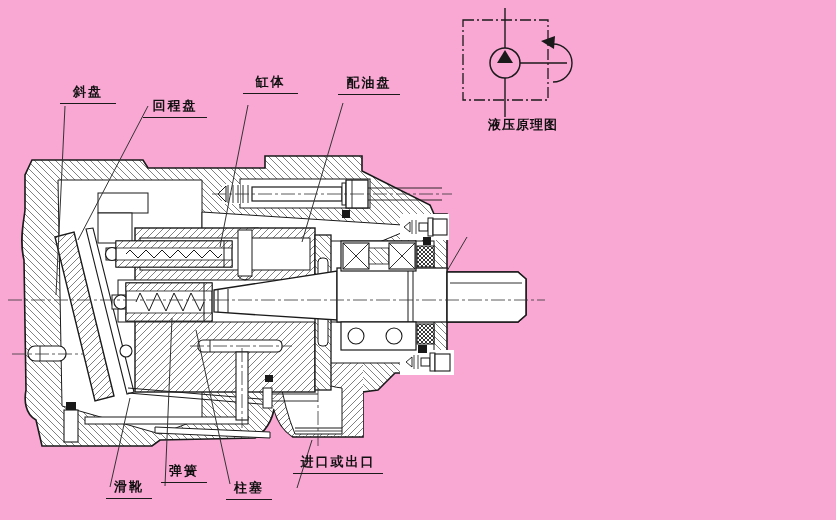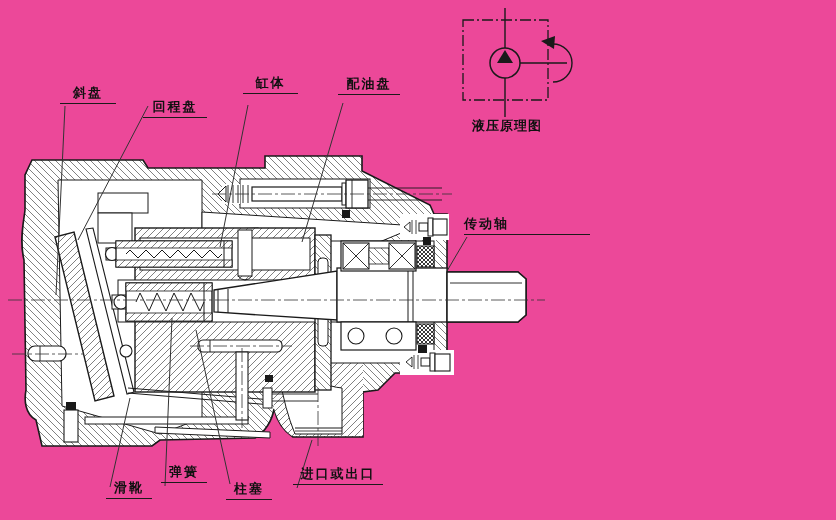--- a/index.html
+++ b/index.html
@@ -1,17 +1,17 @@
 <!DOCTYPE html>
 <html><head>
 <meta charset="utf-8">
 <style>
   html,body{margin:0;padding:0;background:#fff;}
-  #stage{position:relative;width:836px;height:520px;background:#ec4899;overflow:hidden;
-         font-family:Liberation Serif, serif;}
+  #stage{position:relative;width:836px;height:520px;background:#f9a8d4;overflow:hidden;
+         font-family:Liberation Mono, monospace;}
   #stage svg{position:absolute;left:0;top:0;}
   .callout{position:absolute;color:#111;font-size:13px;font-weight:600;letter-spacing:2px;
            line-height:1.1;text-align:center;padding-bottom:3px;
            border-bottom:1.6px solid #1a1a1a;white-space:nowrap;}
   .callout.noline{border-bottom:none;letter-spacing:1px;}
   .callout.leftalign{text-align:left;}
 </style>
 </head>
 <body>
 
@@ -219,20 +219,19 @@
     <line x1="165" y1="486" x2="172" y2="318"></line>
     <line x1="230" y1="484" x2="196" y2="330"></line>
     <path d="M297,488 L312,440"></path>
   </g>
 </svg>
 
 <div class="callout" style="left:60px;top:86px;width:56px">斜盘</div>
 <div class="callout" style="left:143px;top:100px;width:64px">回程盘</div>
 <div class="callout" style="left:243px;top:76px;width:55px">缸体</div>
 <div class="callout" style="left:338px;top:77px;width:62px">配油盘</div>
-<div class="callout leftalign" style="left:464px;top:217px;width:126px">传动轴</div>
 <div class="callout" style="left:106px;top:481px;width:46px">滑靴</div>
 <div class="callout" style="left:161px;top:465px;width:46px">弹簧</div>
 <div class="callout" style="left:226px;top:482px;width:46px">柱塞</div>
-<div class="callout" style="left:293px;top:467px;width:90px">进口或出口</div>
-<div class="callout noline" style="left:472px;top:119px">液压原理图</div>
+<div class="callout" style="left:293px;top:456px;width:90px">进口或出口</div>
+<div class="callout noline" style="left:488px;top:119px">液压原理图</div>
 
 </div>
 
 </body></html>

